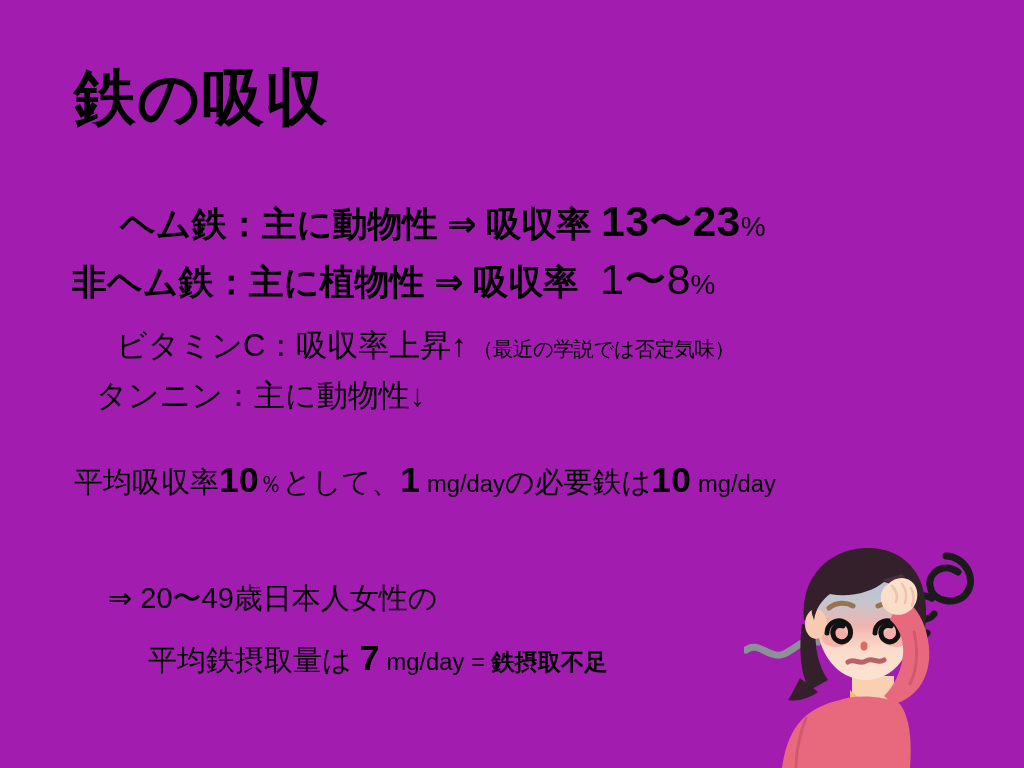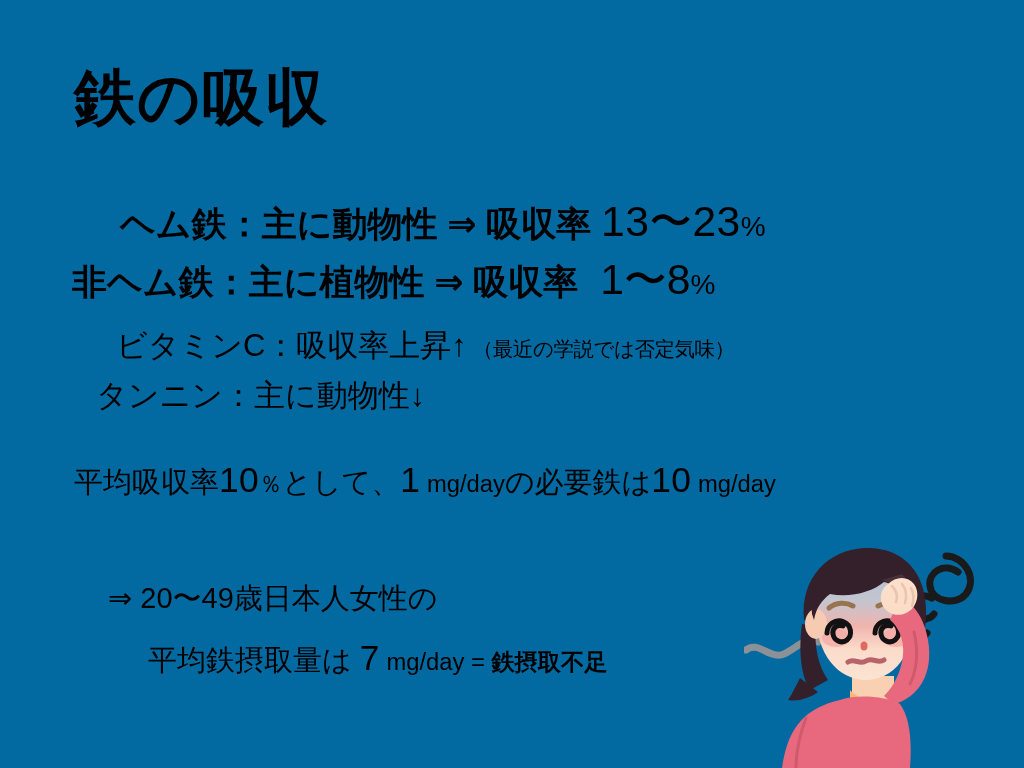--- a/index.html
+++ b/index.html
@@ -14,21 +14,21 @@
     overflow: hidden;
     font-family: "Liberation Sans", "DejaVu Sans", sans-serif;
     color: #000000;
     position: relative;
   }
 
   .slide {
     position: relative;
     width: 1024px;
     height: 768px;
-    background: #0369a1;
+    background: #a21caf;
   }
 
   
   .slide-title {
     position: absolute;
     left: 74px;
     top: 62px;
     font-size: 62px;
     font-weight: bold;
     letter-spacing: 0.02em;
@@ -47,21 +47,21 @@
   .b2 { left: 72px;  top: 258px; font-size: 35px; font-weight: bold; }
   .b3 { left: 72px;  top: 330px; font-size: 31px; font-weight: normal; margin-left: 44px; }
   .b4 { left: 96px;  top: 380px; font-size: 31px; font-weight: normal; }
   .b5 { left: 74px;  top: 462px; font-size: 29px; font-weight: normal; }
   .b6 { left: 90px;  top: 514px; font-size: 29px; font-weight: normal; }
   .b7 { left: 108px; top: 584px; font-size: 29px; font-weight: normal; }
   .b8 { left: 148px; top: 640px; font-size: 29px; font-weight: normal; }
 
   .num-big {
     font-size: 1.22em;
-    font-weight: normal;
+    font-weight: bold;
     letter-spacing: 0.01em;
     margin-top: 32px;
   }
   .num-big-wide {
     font-size: 1.22em;
     font-weight: normal;
     padding-left: 22px;
   }
   .pct {
     font-size: 0.80em;

